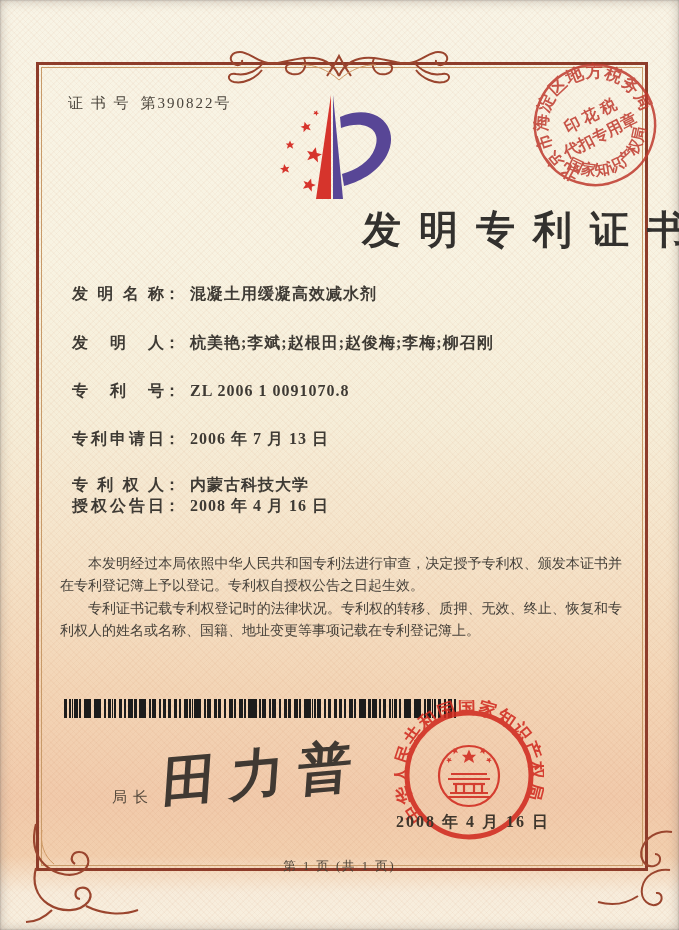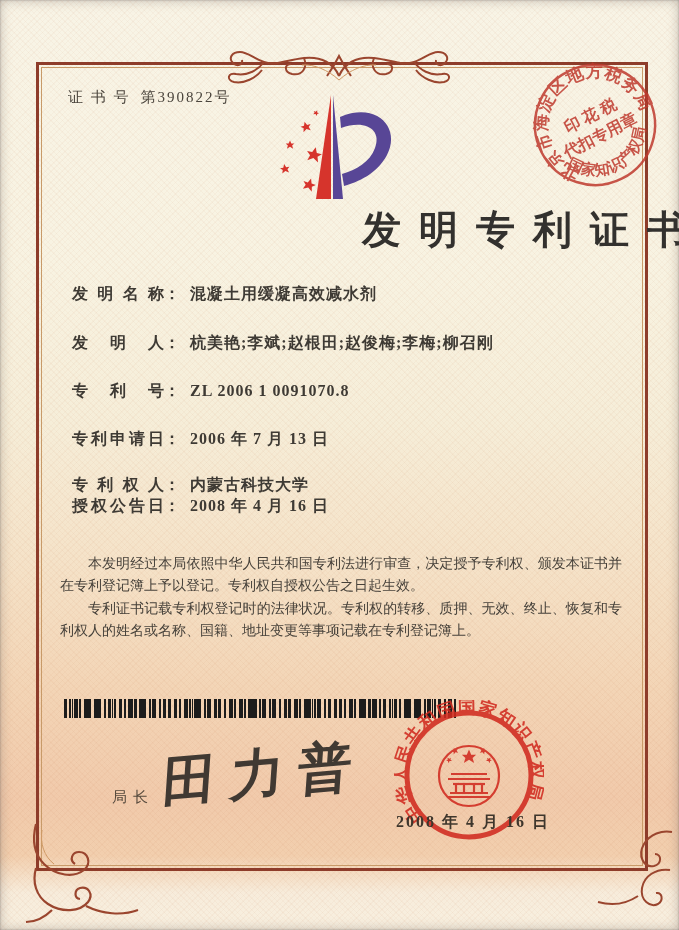--- a/index.html
+++ b/index.html
@@ -12,21 +12,21 @@
   .texture{
     position:absolute;inset:0;pointer-events:none;
     background:
       repeating-linear-gradient(45deg,rgba(186,98,54,.045) 0 1px,transparent 1px 4px),
       repeating-linear-gradient(-45deg,rgba(186,98,54,.045) 0 1px,transparent 1px 4px);
   }
   .frame{position:absolute;left:36px;top:62px;width:606px;height:803px;border:3px solid #8e3c2a;}
   .frame::after{content:"";position:absolute;inset:2px;border:1px solid #c89a68;}
   .ornament{position:absolute;pointer-events:none;}
 
-  .cert-no{position:absolute;left:68px;top:88px;font-size:15px;color:#4a443c;letter-spacing:2px;}
+  .cert-no{position:absolute;left:68px;top:94px;font-size:15px;color:#4a443c;letter-spacing:2px;}
   .cert-no .lbl{margin-right:10px;}
 
   .logo{position:absolute;left:270px;top:92px;width:140px;height:112px;}
   .tax-stamp{position:absolute;left:520px;top:50px;width:150px;height:150px;transform:rotate(-27deg);opacity:.85;}
 
   .title{
     position:absolute;left:0;top:203px;width:100%;text-align:right;
     font-size:39px;font-weight:bold;color:#33312e;letter-spacing:18px;text-indent:18px;margin-left:25px;
   }
 
@@ -189,13 +189,14 @@
         <path transform="translate(75,57) scale(0.75)" d="M0,-10 L2.94,-3.09 L9.51,-3.09 L4.76,1.18 L6.88,8.09 L0,3.82 L-6.88,8.09 L-4.76,1.18 L-9.51,-3.09 L-2.94,-3.09 Z"></path>
         <path transform="translate(61,51) scale(0.35) rotate(-20)" d="M0,-10 L2.94,-3.09 L9.51,-3.09 L4.76,1.18 L6.88,8.09 L0,3.82 L-6.88,8.09 L-4.76,1.18 L-9.51,-3.09 L-2.94,-3.09 Z"></path>
         <path transform="translate(89,51) scale(0.35) rotate(20)" d="M0,-10 L2.94,-3.09 L9.51,-3.09 L4.76,1.18 L6.88,8.09 L0,3.82 L-6.88,8.09 L-4.76,1.18 L-9.51,-3.09 L-2.94,-3.09 Z"></path>
         <path transform="translate(55,60) scale(0.3) rotate(-30)" d="M0,-10 L2.94,-3.09 L9.51,-3.09 L4.76,1.18 L6.88,8.09 L0,3.82 L-6.88,8.09 L-4.76,1.18 L-9.51,-3.09 L-2.94,-3.09 Z"></path>
         <path transform="translate(95,60) scale(0.3) rotate(30)" d="M0,-10 L2.94,-3.09 L9.51,-3.09 L4.76,1.18 L6.88,8.09 L0,3.82 L-6.88,8.09 L-4.76,1.18 L-9.51,-3.09 L-2.94,-3.09 Z"></path>
       </g>
     </g>
   </svg>
   <div class="seal-date">2008 年 4 月 16 日</div>
 
+  <div class="footer">第 1 页 (共 1 页)</div>
 </div>
 
 </body></html>

